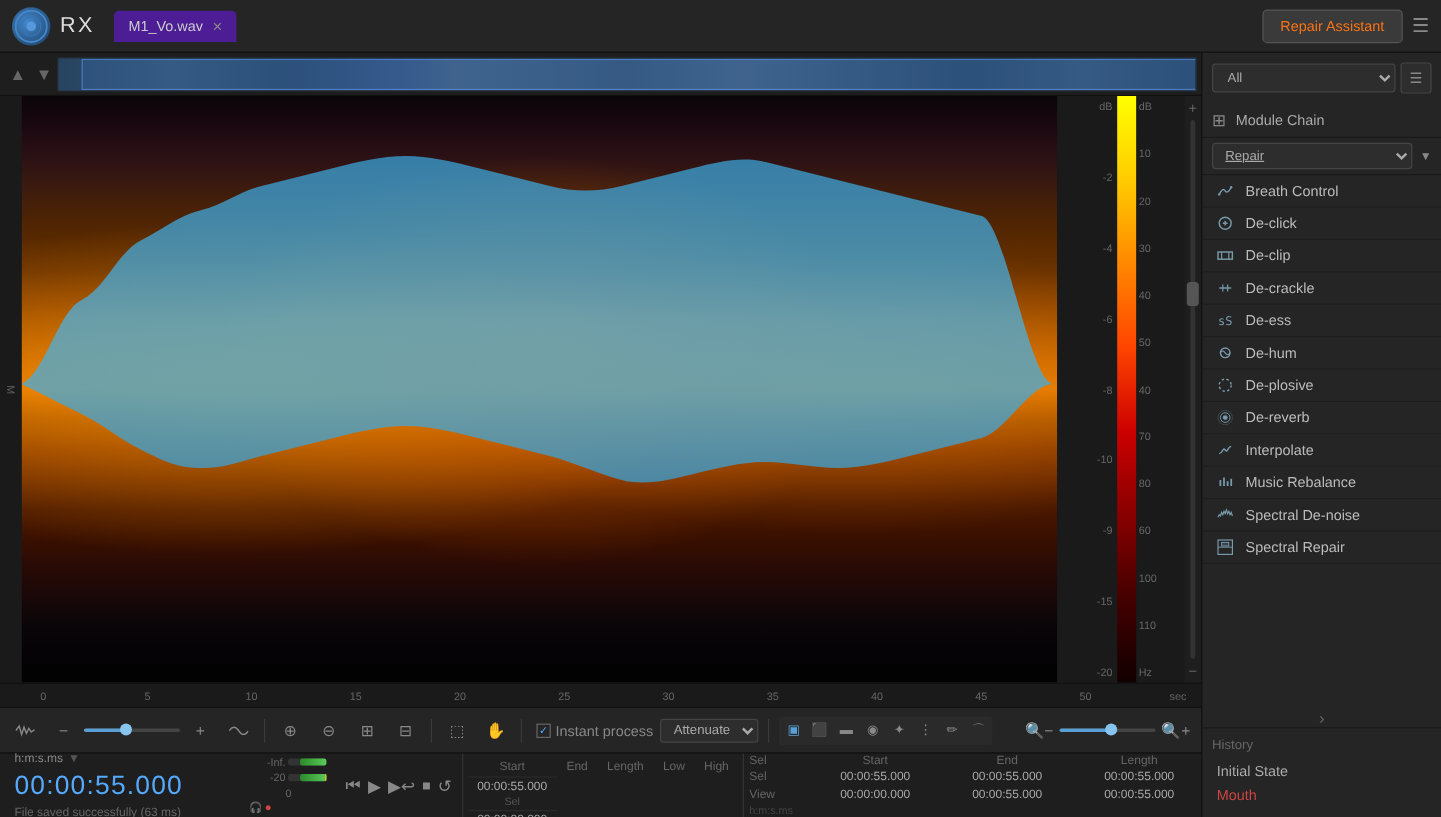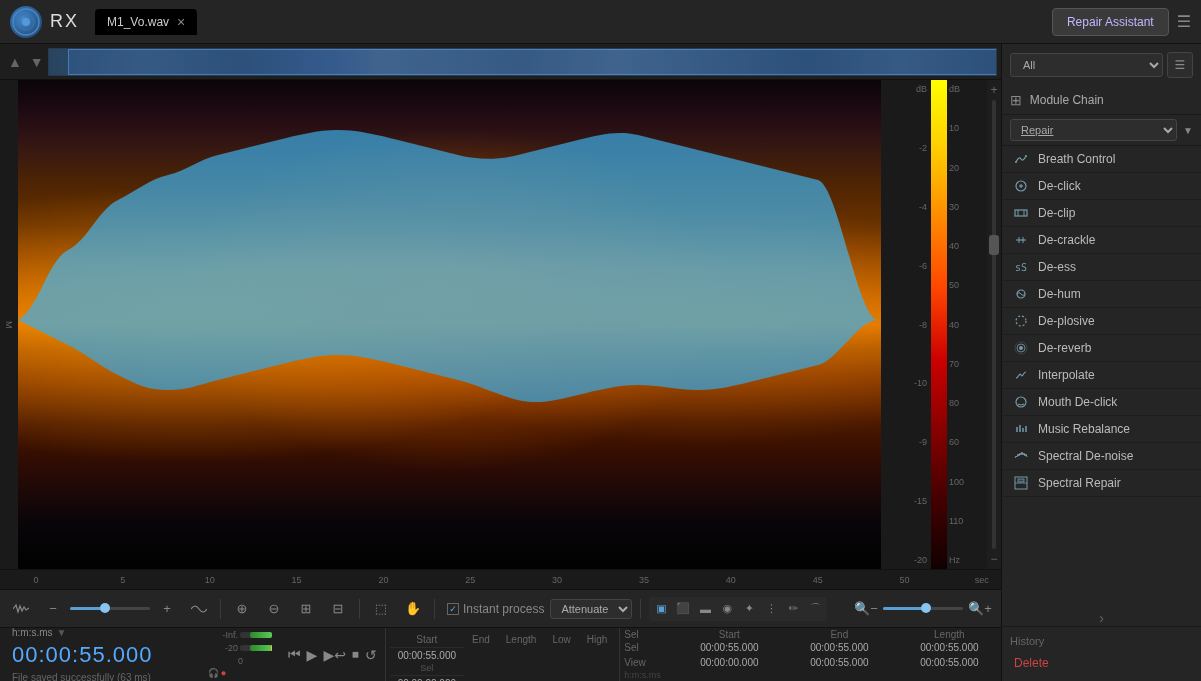--- a/index.html
+++ b/index.html
@@ -39,21 +39,21 @@
       color: #fff; font-weight: bold; font-size: 10px;
     }
     .app-name {
       color: #ddd;
       font-size: 18px;
       font-weight: 300;
       letter-spacing: 2px;
     }
     .tab {
       display: flex; align-items: flex-end;
-      background: #000000;
+      background: #4c1d95;
       border-radius: 4px 4px 0 0;
       padding: 6px 12px;
       color: #ccc;
       font-size: 12px;
       gap: 8px;
     }
     .tab-close {
       color: #888;
       cursor: pointer;
       font-size: 14px;
@@ -61,21 +61,21 @@
     }
     .top-bar-right {
       margin-left: auto;
       display: flex;
       align-items: center;
       gap: 8px;
     }
     .repair-assistant-btn {
       background: #3a3a3a;
       border: 1px solid #555;
-      color: #c4b5fd;
+      color: #f97316;
       padding: 6px 14px;
       border-radius: 4px;
       cursor: pointer;
       font-size: 12px;
     }
     .top-bar-icon {
       color: #888;
       font-size: 16px;
       cursor: pointer;
     }
@@ -1086,29 +1086,20 @@
 
       <div class="module-item">
         <span class="module-icon">
           <svg width="14" height="14" viewBox="0 0 14 14">
               <path d="M2,10 C5,10 5,4 7,7 C9,10 9,4 12,4" fill="none" stroke="#7799aa" stroke-width="1.2"></path>
             </svg>
         </span>
         <span>Interpolate</span>
       </div>
 
-      <div class="module-item">
-        <span class="module-icon">
-          <svg width="14" height="14" viewBox="0 0 14 14">
-              <circle cx="7" cy="7" r="5" fill="none" stroke="#7799aa" stroke-width="1.2"></circle>
-              <path d="M4,9 Q7,11 10,9" fill="none" stroke="#7799aa" stroke-width="1"></path>
-            </svg>
-        </span>
-        <span>Mouth De-click</span>
-      </div>
 
       <div class="module-item">
         <span class="module-icon">
           <svg width="14" height="14" viewBox="0 0 14 14">
               <line x1="3" y1="10" x2="3" y2="5" stroke="#7799aa" stroke-width="1.5"></line>
               <line x1="6" y1="10" x2="6" y2="3" stroke="#7799aa" stroke-width="1.5"></line>
               <line x1="9" y1="10" x2="9" y2="6" stroke="#7799aa" stroke-width="1.5"></line>
               <line x1="12" y1="10" x2="12" y2="4" stroke="#7799aa" stroke-width="1.5"></line>
             </svg>
         </span>
@@ -1135,17 +1126,18 @@
         <span>Spectral Repair</span>
       </div>
     </div>
 
     <div class="expand-btn">›</div>
 
     <div class="panel-footer">
       <div class="history-header">
         <span>History</span>
       </div>
-      <div class="history-delete">Delete</div>
+      <div class="history-item">Initial State</div>
+      <div class="history-delete">Mouth</div>
     </div>
   </div>
 
 </div>
 
 </body></html>

